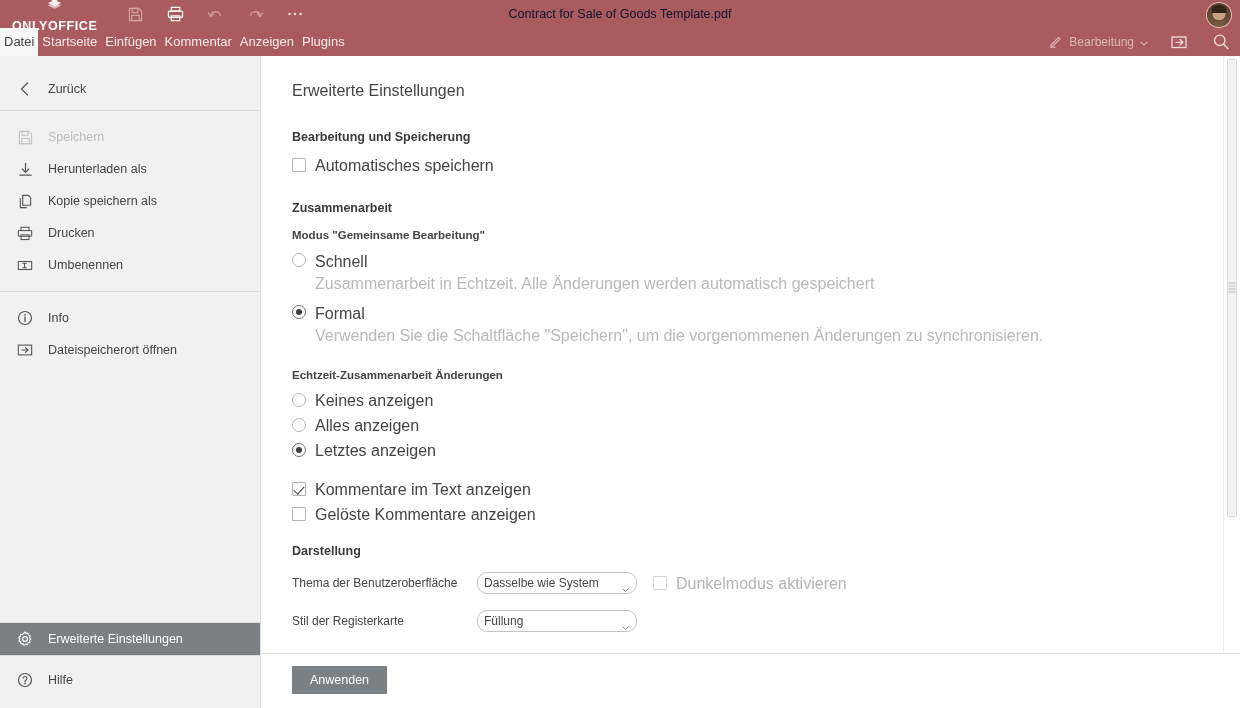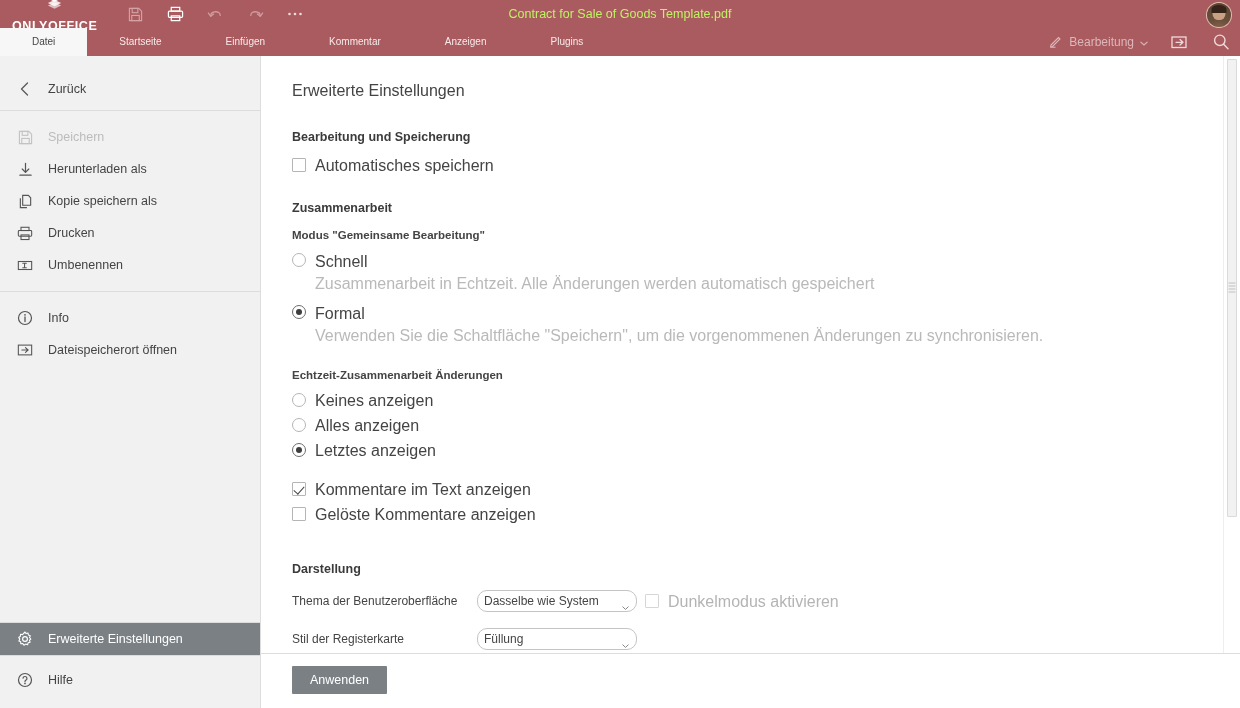--- a/index.html
+++ b/index.html
@@ -53,21 +53,21 @@
     display: flex; align-items: center; justify-content: center;
     cursor: pointer;
   }
   .htool svg { display: block; }
   .doc-title {
     position: absolute;
     left: 0; right: 0; top: 0;
     height: 28px;
     line-height: 28px;
     text-align: center;
-    color: #bef264;
+    color: #0f172a;
     font-size: 12.5px;
     pointer-events: none;
   }
   .avatar-wrap {
     position: absolute;
     right: 8px; top: 2px;
     width: 26px; height: 26px;
     border-radius: 50%;
     overflow: hidden;
     background: #cf9d88;
@@ -99,23 +99,23 @@
   
   .tabrow {
     height: 28px;
     display: flex;
     align-items: flex-end;
     position: relative;
   }
   .tab {
     height: 28px;
     line-height: 28px;
-    padding: 0 32px;
+    padding: 0 4px;
     color: #f7eaea;
-    font-size: 10px;
+    font-size: 13px;
     cursor: pointer;
     white-space: nowrap;
   }
   .tab.active {
     background: #f7f7f7;
     color: #444444;
   }
   .head-right {
     position: absolute;
     right: 0; bottom: 0;
@@ -302,21 +302,21 @@
   }
   .sel .caret {
     position: absolute;
     right: 7px; top: 50%;
     margin-top: -2px;
     width: 7px; height: 4px;
   }
   .inline-check {
     display: flex; align-items: center;
     gap: 9px;
-    margin-left: 8px;
+    margin-left: 16px;
     cursor: default;
     text-align: right;
   }
 
   
   .footer {
     flex: 0 0 auto;
     border-top: 1px solid #dddddd;
     padding: 12px 0 14px 31px;
     background: #ffffff;
@@ -633,21 +633,21 @@
 
           <div class="opt-row tight">
             <span class="cbox checked"></span>
             <span class="opt-label">Kommentare im Text anzeigen</span>
           </div>
           <div class="opt-row tight">
             <span class="cbox"></span>
             <span class="opt-label">Gelöste Kommentare anzeigen</span>
           </div>
 
-          <div class="sect-title sp" style="margin-top:40px;">Darstellung</div>
+          <div class="sect-title sp" style="margin-top:22px;">Darstellung</div>
 
           <div class="field-row">
             <span class="field-label">Thema der Benutzeroberfläche</span>
             <span class="sel">
               <span>Dasselbe wie System</span>
               <span class="caret">
                 <svg width="7" height="4" viewBox="0 0 7 4">
                     <path d="M0.5 0.6 L3.5 3.4 L6.5 0.6" fill="none" stroke="#888888" stroke-width="1"></path>
                   </svg>
               </span>

